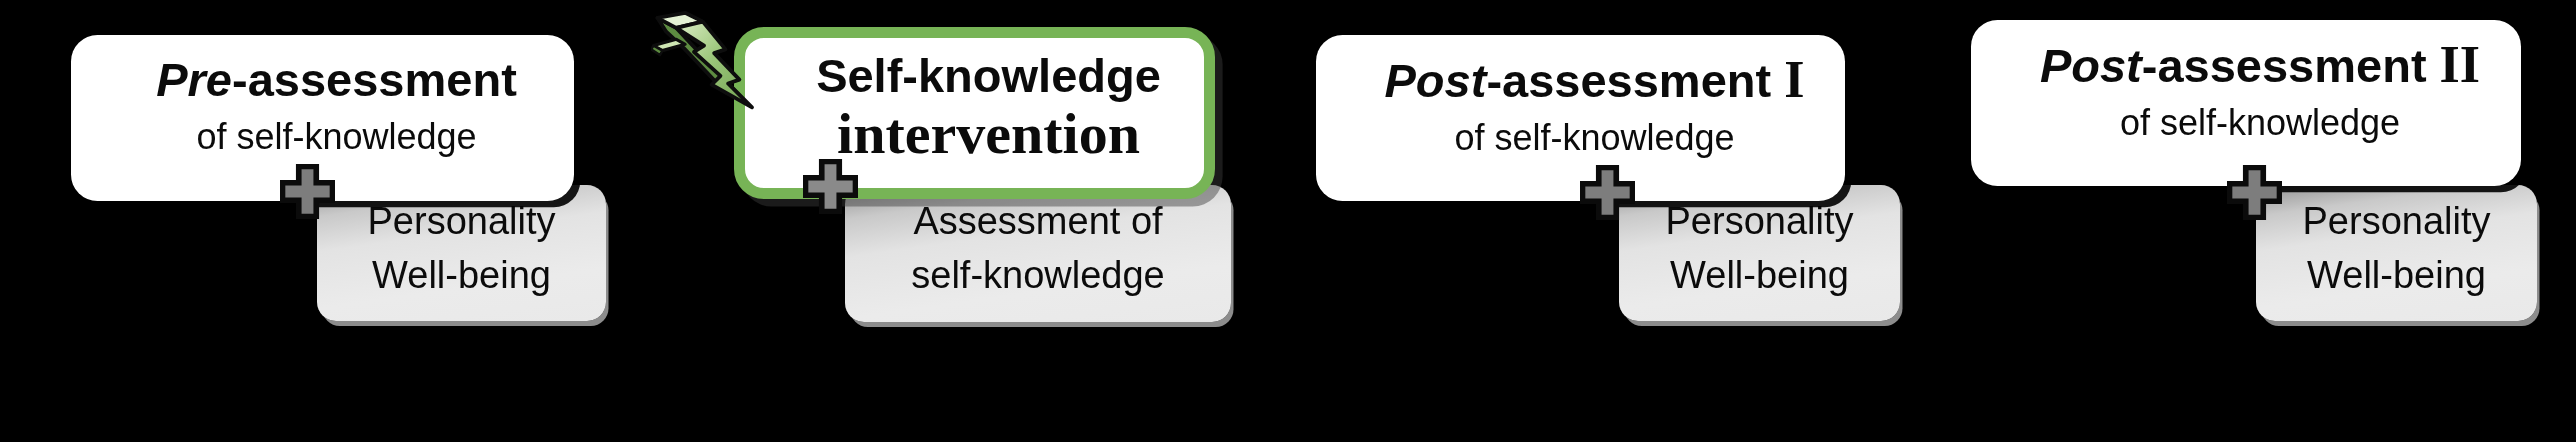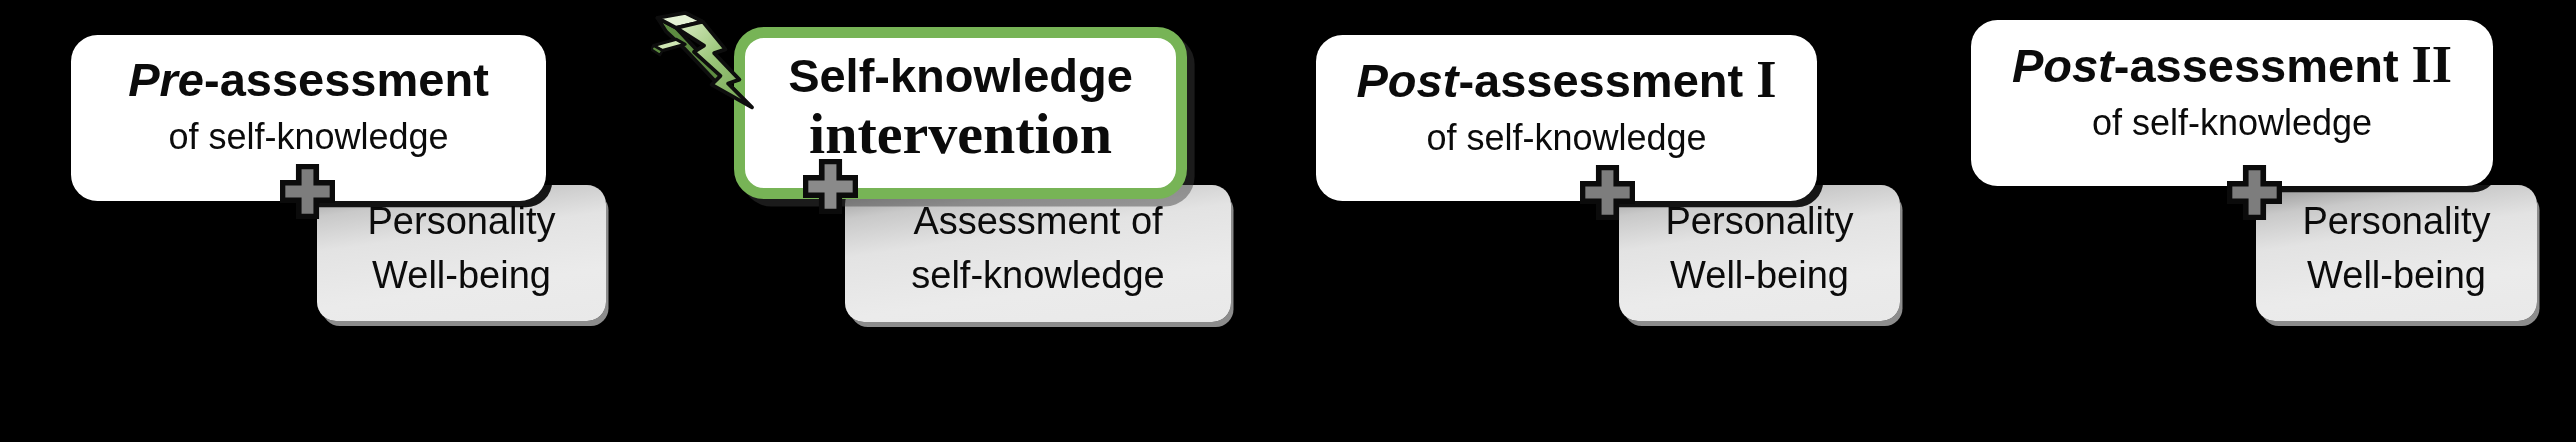--- a/index.html
+++ b/index.html
@@ -18,20 +18,21 @@
 
   
   .stage-box {
     position: absolute;
     background: #ffffff;
     border-radius: 26.5px;
     color: #0b0b0b;
     text-align: center;
     z-index: 2;
     box-shadow: 6.3px 6.3px 0 rgba(0,0,0,0.9);
+    padding-left: 28px;
   }
   .stage-title {
     font-size: 47px;
     font-weight: bold;
     line-height: 58px;
     white-space: nowrap;
   }
   .t-italic { font-style: italic; }
   .t-roman {
     font-family: "Liberation Serif", serif;

